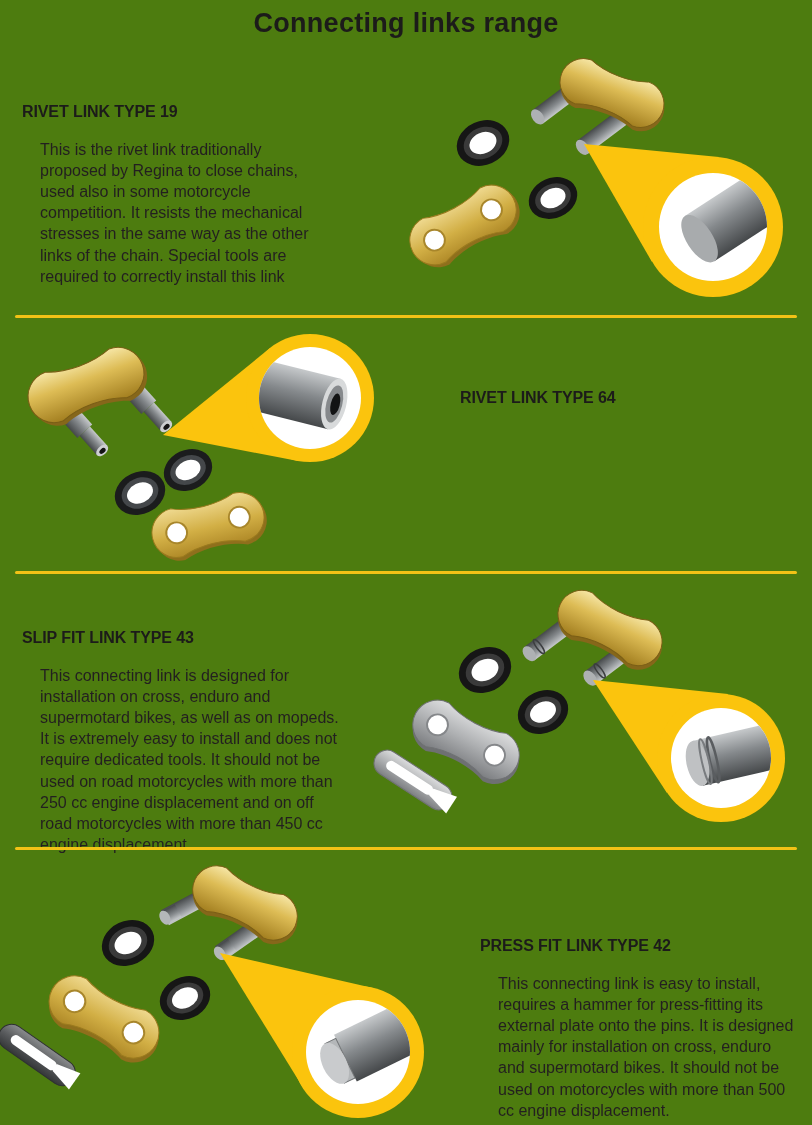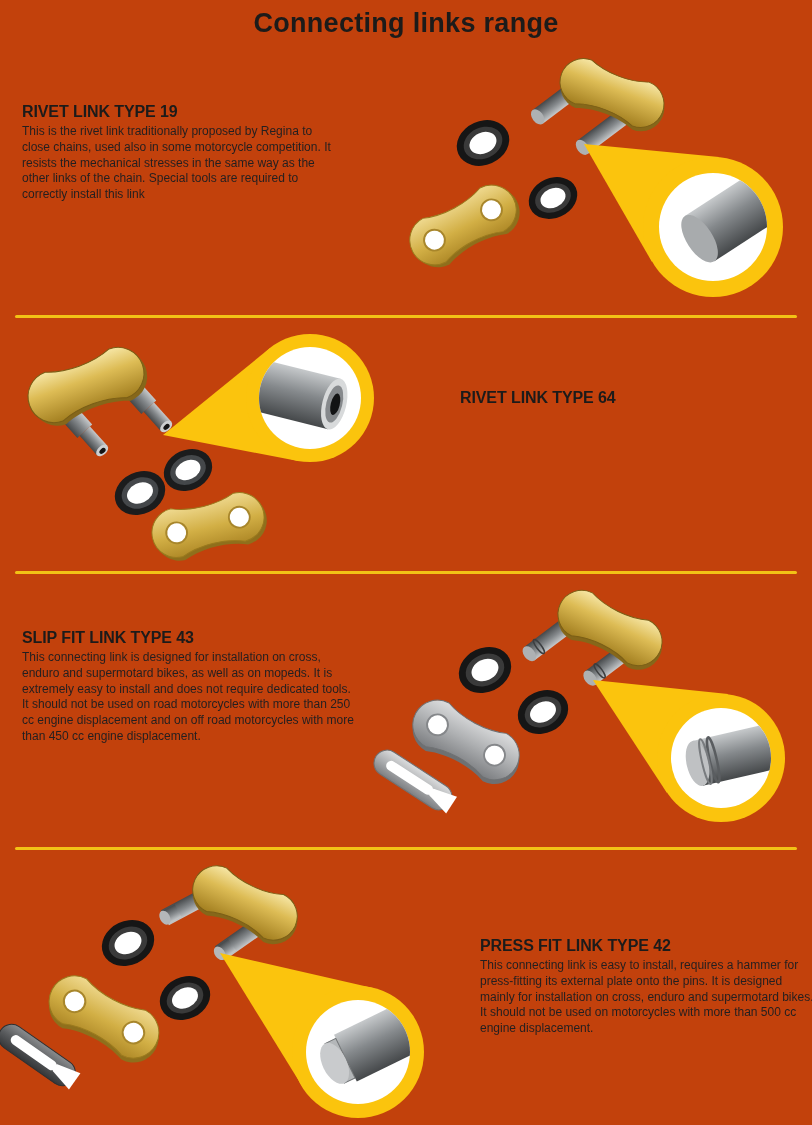--- a/index.html
+++ b/index.html
@@ -1,26 +1,26 @@
 <!DOCTYPE html>
 <html><head>
 <meta charset="utf-8">
 <style>
   html,body { margin:0; padding:0; background:#ffffff; }
   .page {
-    position:relative; width:812px; height:1125px; background:#c2410c;
+    position:relative; width:812px; height:1125px; background:#4d7c0f;
     font-family:"Liberation Sans", sans-serif; color:#231F20; overflow:hidden;
   }
   .title {
     position:absolute; top:8px; left:0; width:100%; text-align:center;
     font-size:27px; font-weight:bold; letter-spacing:0.3px; color:#1C1B1A; margin:0;
   }
   .tblock { position:absolute; }
   .tblock h2 { font-size:16px; font-weight:bold; margin:0 0 3px 0; letter-spacing:-0.1px; color:#1C1B1A; }
-  .tblock p  { font-size:12px; line-height:1.32; margin:0; color:#231F20; }
+  .tblock p  { font-size:16px; line-height:1.32; margin:18px; color:#231F20; }
   .divider { position:absolute; left:15px; width:782px; height:3px; background:#F2C216; border-radius:2px; }
   .illus { position:absolute; }
   #t1 { left:22px;  top:103px; width:318px; }
   #t2 { left:460px; top:389px; width:340px; }
   #t3 { left:22px;  top:629px; width:338px; }
   #t4 { left:480px; top:937px; width:338px; }
   #d1 { top:315px; } #d2 { top:571px; } #d3 { top:847px; }
   #s1 { left:388px; top:52px;  }
   #s2 { left:8px;   top:325px; }
   #s3 { left:365px; top:582px; }

